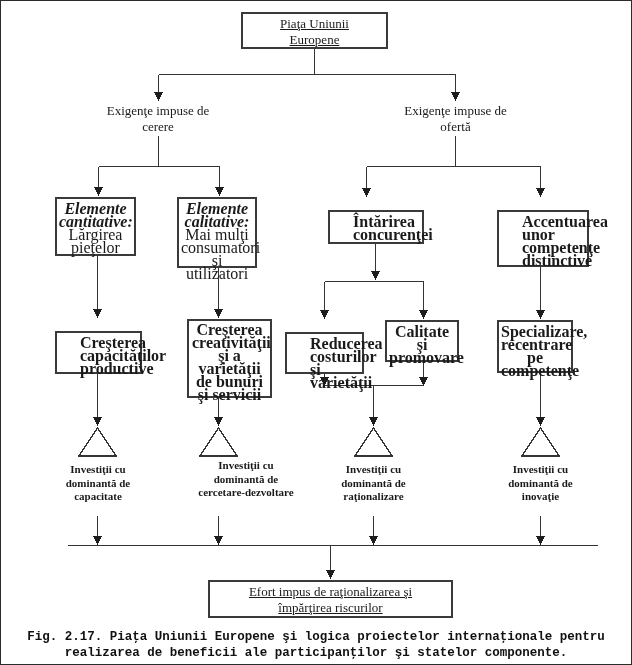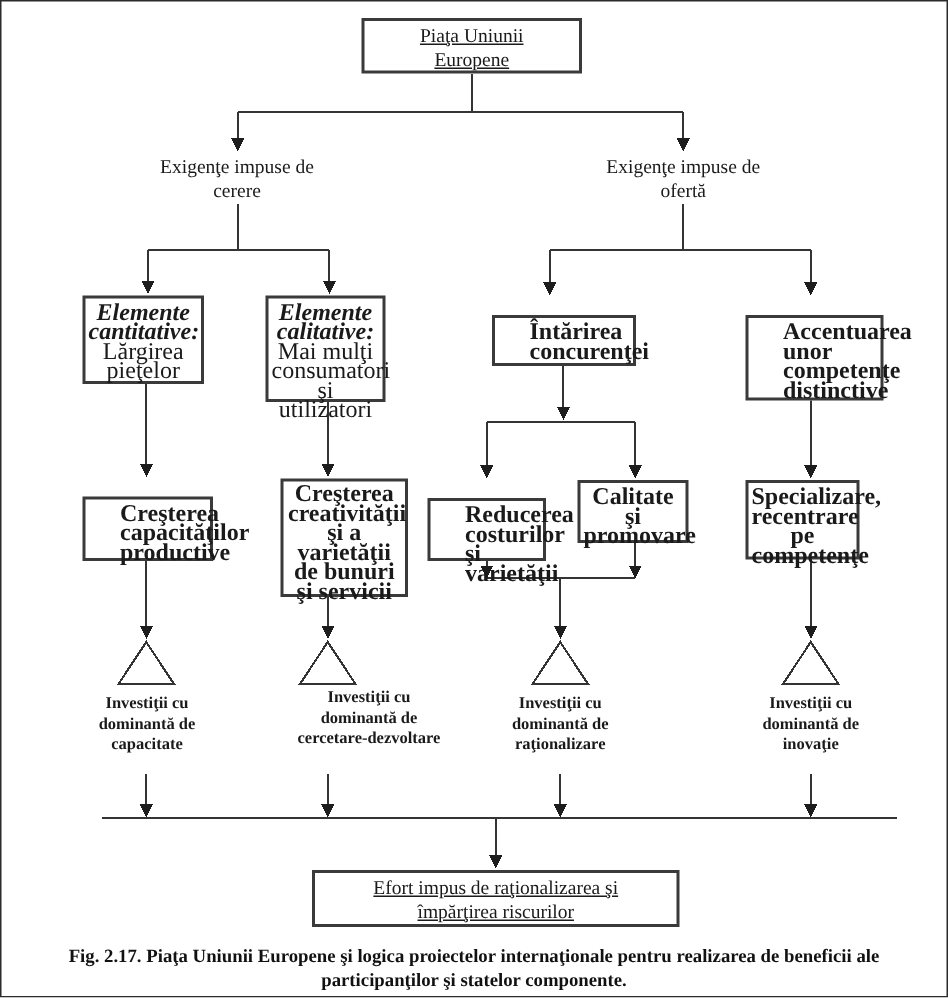--- a/index.html
+++ b/index.html
@@ -23,21 +23,21 @@
     position:absolute;box-sizing:border-box;background:transparent;border:none;
     font-size:13px;line-height:15.5px;text-align:center;
   }
   .invlabel{
     position:absolute;box-sizing:border-box;font-size:11px;line-height:13.5px;
     text-align:center;font-weight:bold;
   }
   .bi{font-weight:bold;font-style:italic;}
   .caption{
     position:absolute;left:8px;top:629px;width:616px;text-align:center;
-    font-size:12.5px;line-height:16px;font-weight:bold;color:#111;
+    font-size:12.5px;line-height:16px;font-weight:bold;color:#111;font-family:Liberation Mono, monospace;
   }
 </style>
 </head>
 <body>
 
 <div class="canvas">
 
   <svg class="wires" shape-rendering="crispEdges">
 
     <g>

